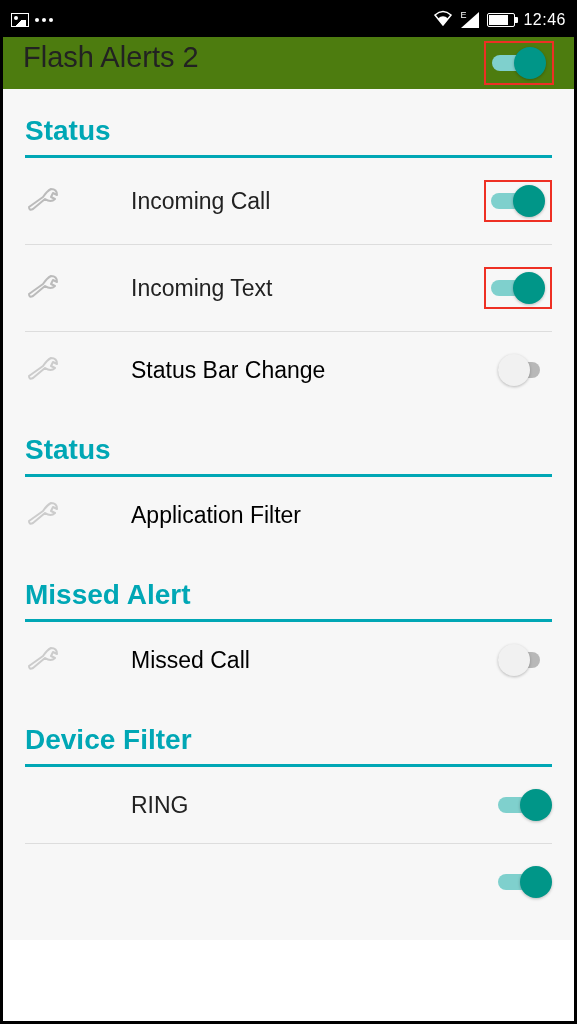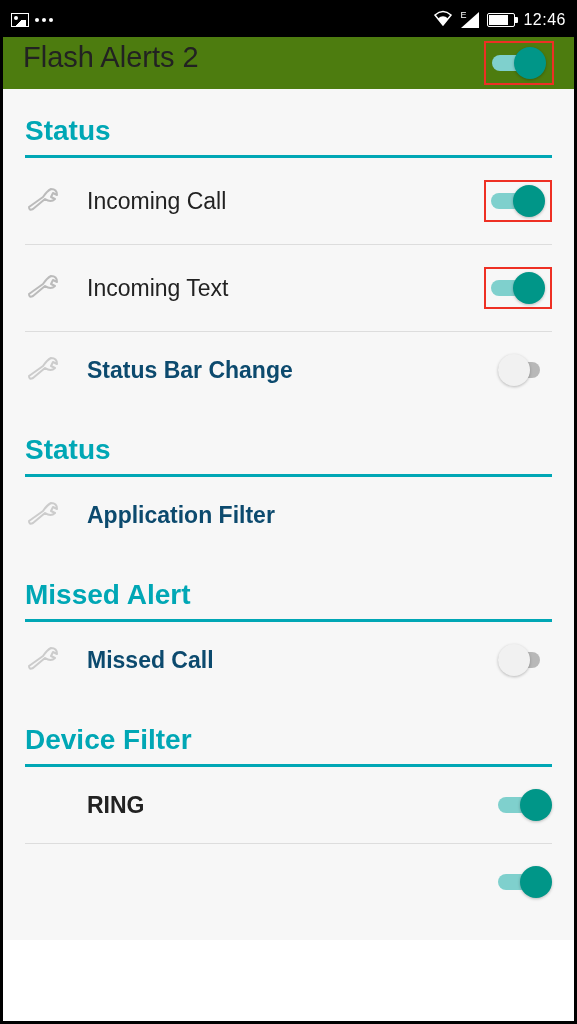--- a/index.html
+++ b/index.html
@@ -74,23 +74,23 @@
 
     .row {
       display: flex;
       align-items: center;
       padding: 22px 0;
       border-bottom: 1px solid #ddd;
     }
     .row:last-child { border-bottom: none; }
     .row.no-icon { padding-left: 62px; }
     .wrench-icon { width: 38px; margin-right: 24px; flex-shrink: 0; }
-    .row-label { font-size: 23px; color: #222; }
-    .row.disabled .row-label { color: #0c4a6e; font-weight: bold; }
-    .row.bold .row-label { font-weight: bold; }
+    .row-label { font-size: 23px; color: #222; margin-left: 44px; }
+    .row.disabled .row-label { color: #000000; }
+    .row.bold .row-label { font-weight: normal; }
     .row-right { margin-left: auto; }
     .highlight-box {
       border: 2px solid #ee3024;
       padding: 3px 5px;
     }
 
     .toggle {
       position: relative;
       width: 54px;
       height: 32px;

